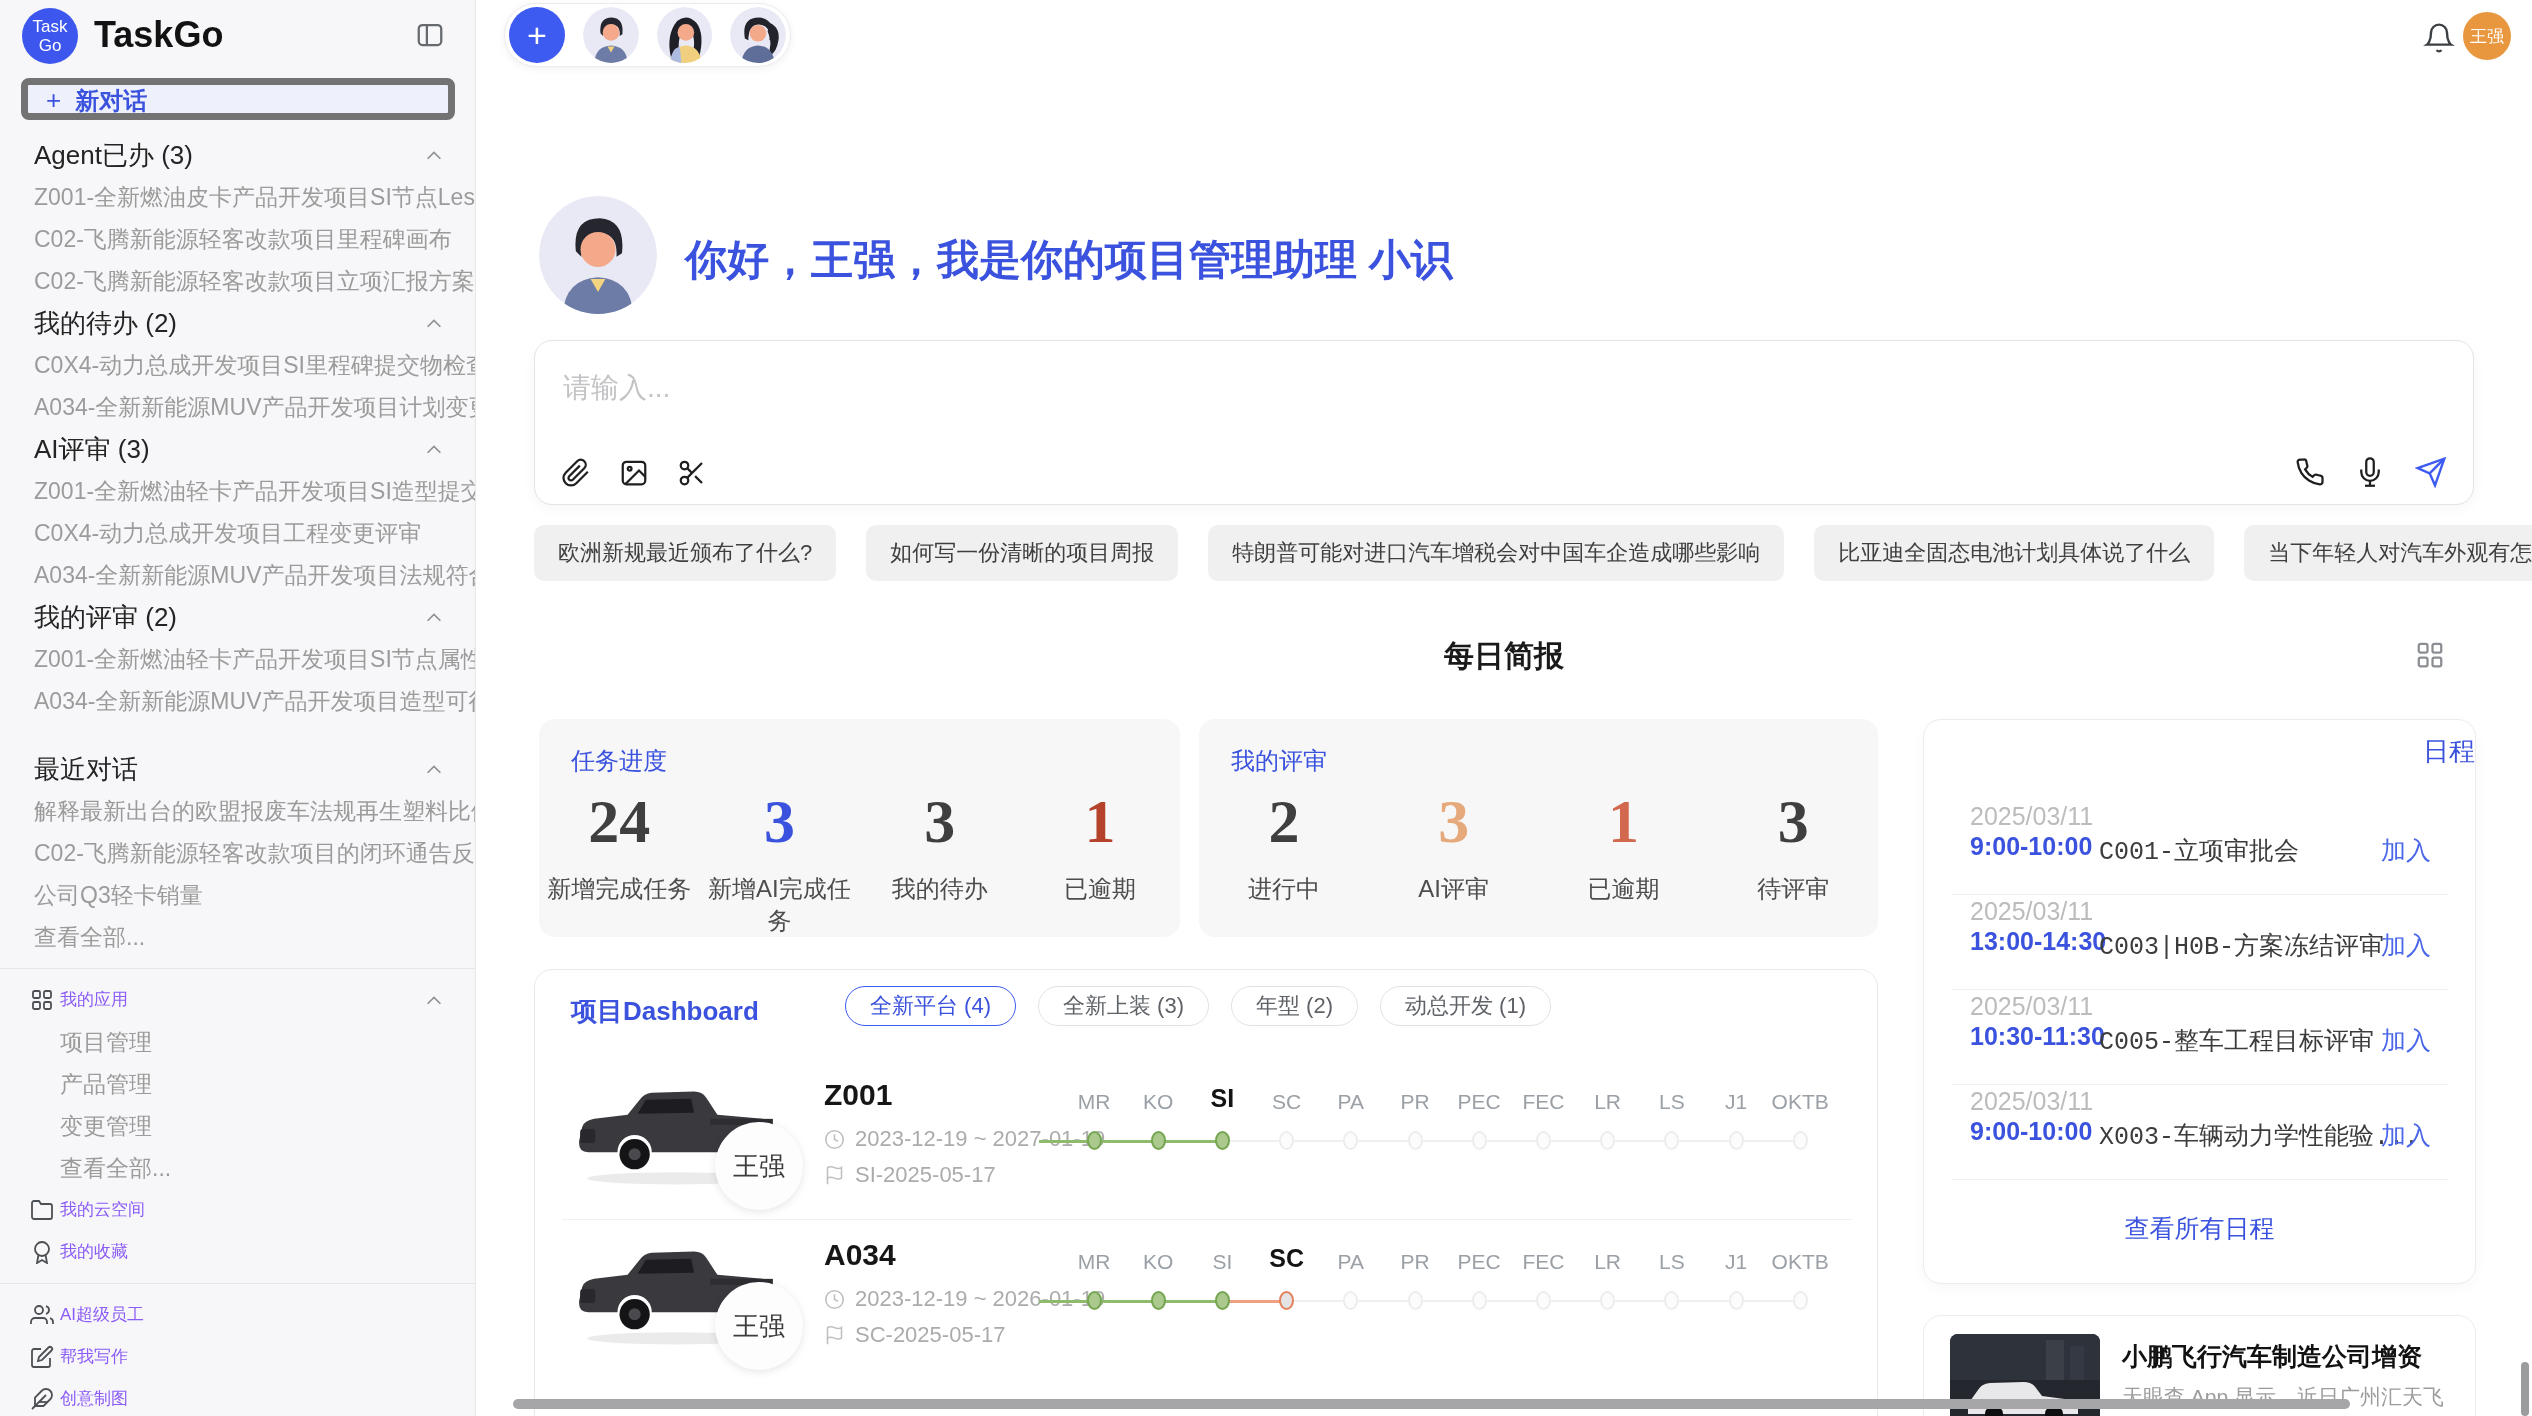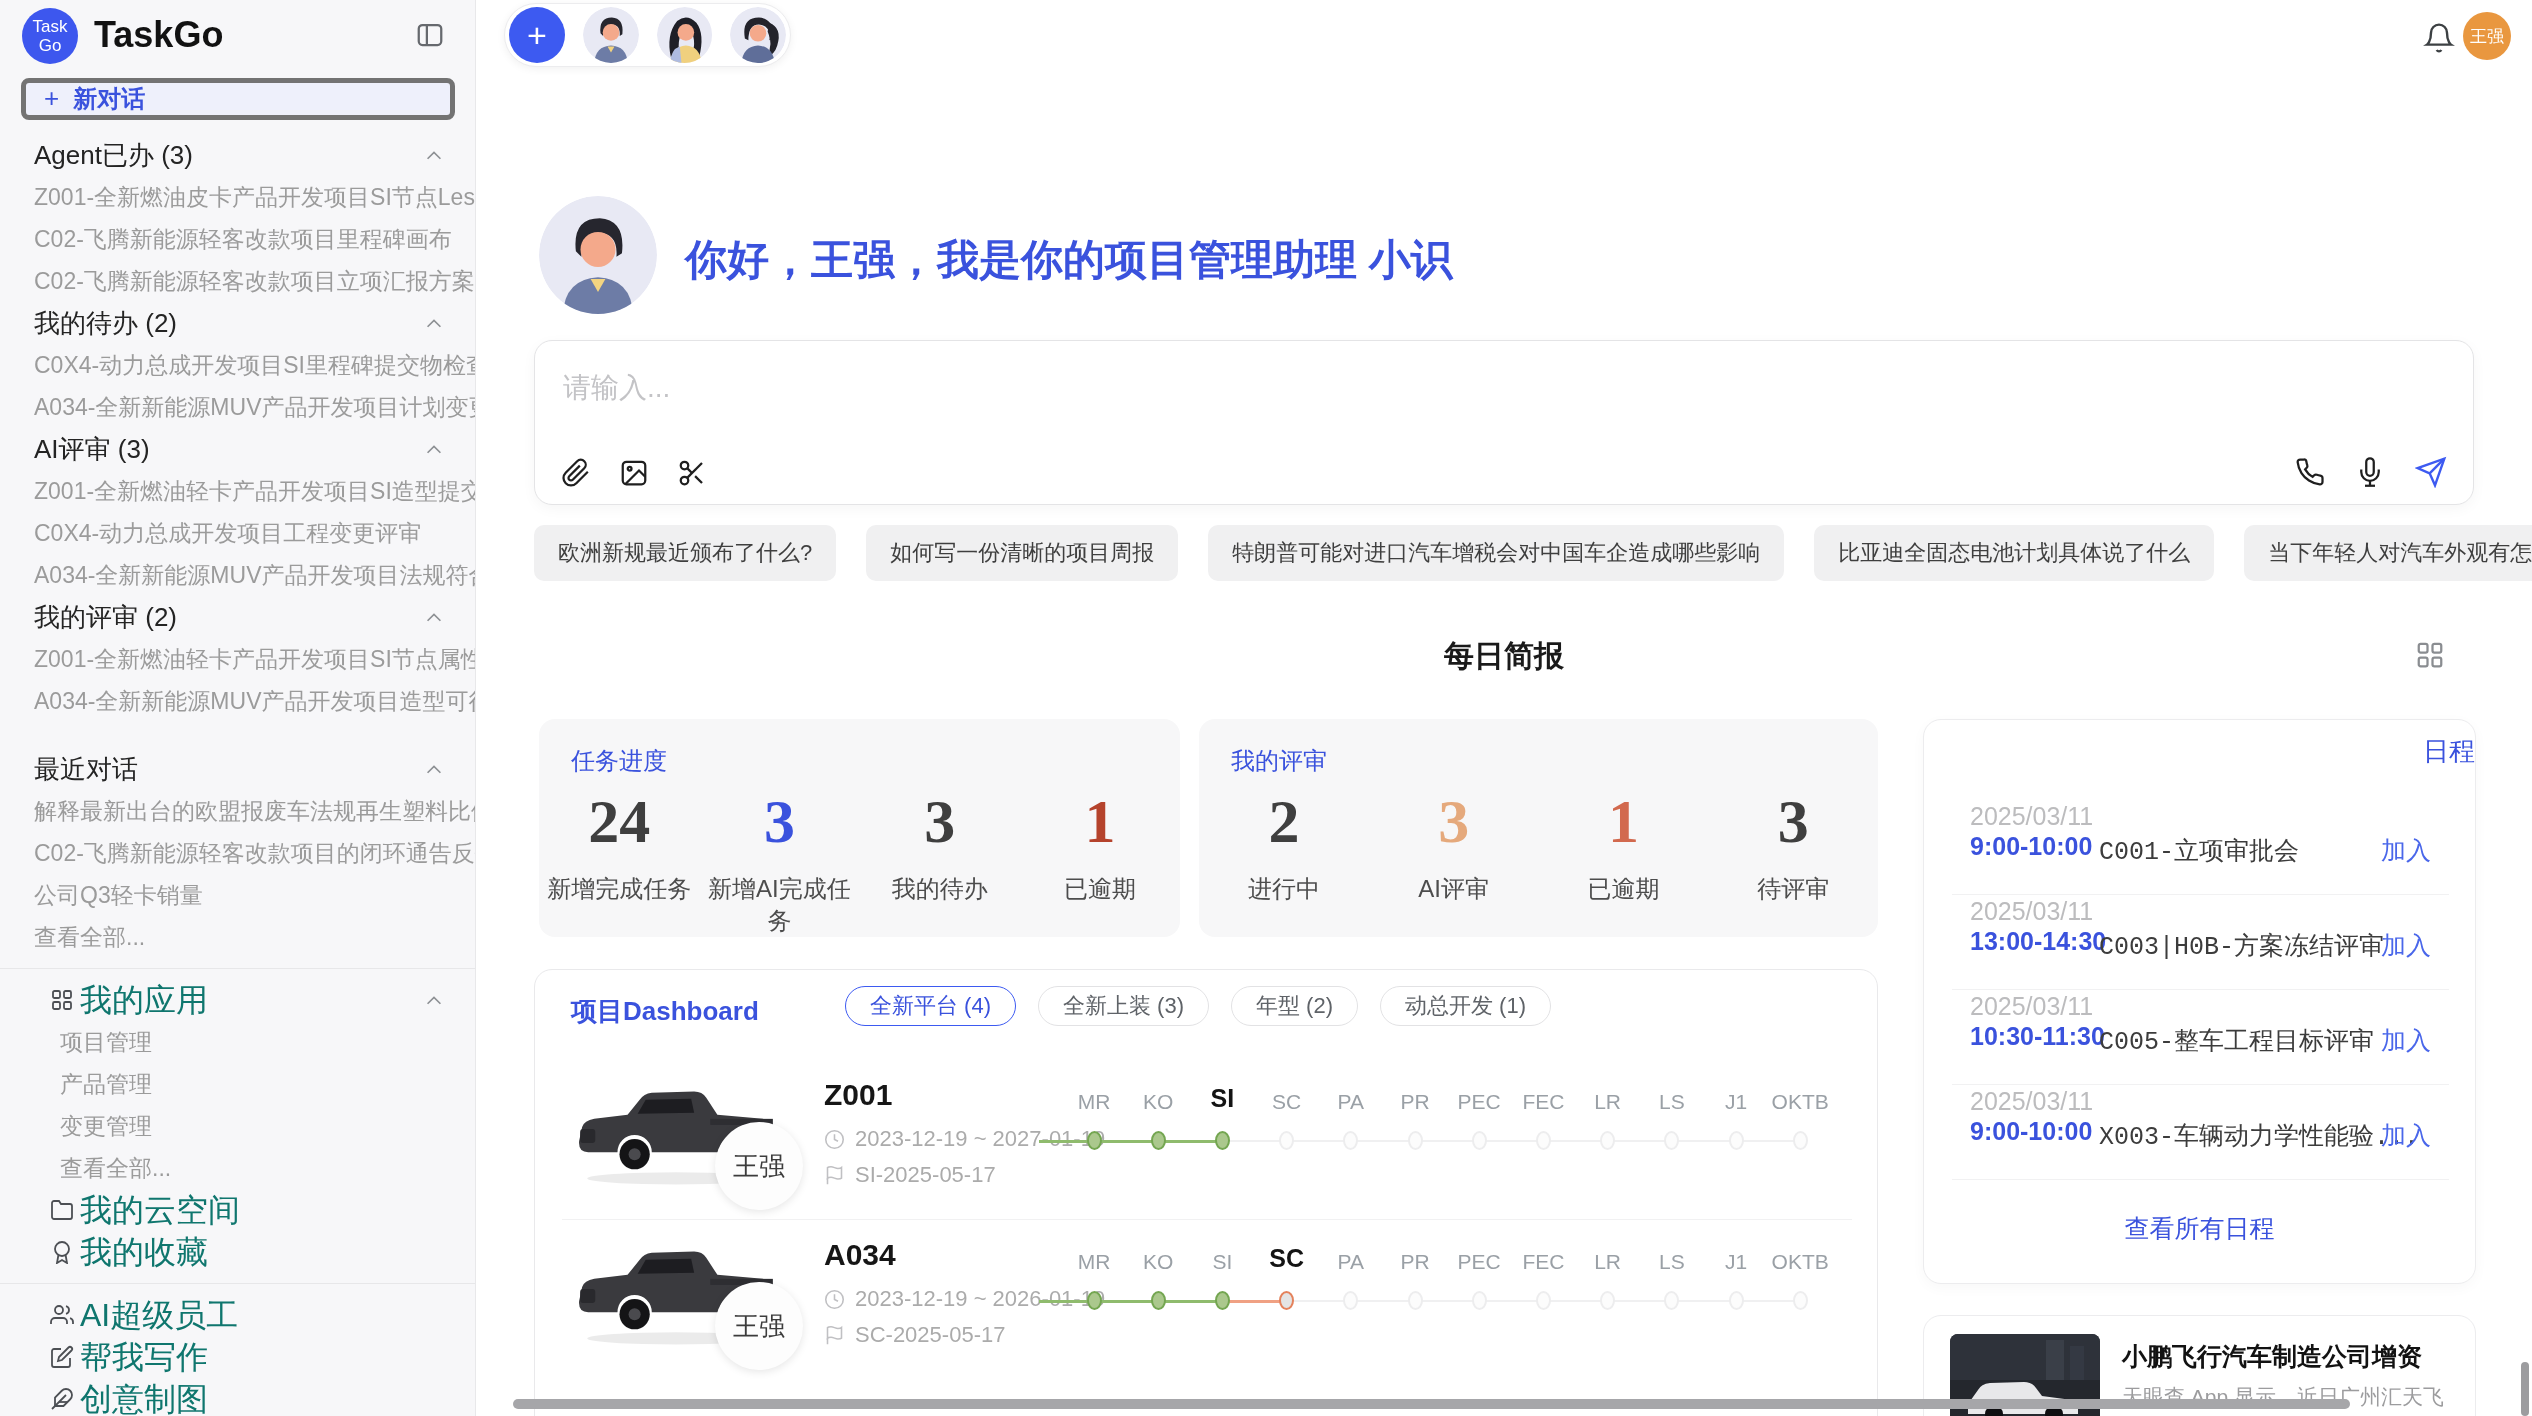--- a/index.html
+++ b/index.html
@@ -9,33 +9,33 @@
   
   .sidebar{position:absolute;left:0;top:0;width:476px;height:1416px;background:#f7f7f9;
            border-right:1px solid #e8e8ea;box-sizing:border-box;overflow:hidden;}
   .side-head{position:relative;height:72px;}
   .logo{position:absolute;left:22px;top:8px;width:56px;height:56px;border-radius:50%;
         background:#3d57ee;color:#fff;display:flex;flex-direction:column;align-items:center;
         justify-content:center;font-size:17px;line-height:19px;font-weight:500;}
   .app-title{position:absolute;left:94px;top:14px;font-size:36px;font-weight:700;color:#121212;}
   .side-toggle{position:absolute;right:30px;top:20px;color:#66696e;cursor:pointer;}
   .new-chat{position:relative;display:block;margin:6px 21px 14px 21px;height:42px;width:434px;
-            background:#eef0fb;border:5px solid #737373;border-radius:8px;text-align:left;
+            background:#eef0fb;border:7px solid #737373;border-radius:8px;text-align:left;
             font-size:24px;color:#3a52dd;font-weight:600;padding:0 0 0 18px;cursor:pointer;
             font-family:inherit;}
   .new-chat .plus{font-weight:400;margin-right:14px;font-size:26px;}
   .sec-head{position:relative;height:42px;line-height:42px;padding:0 34px;font-size:26px;
             color:#242424;font-weight:500;cursor:pointer;}
   .sec-head .chev{position:absolute;right:30px;top:11px;color:#8d9094;}
   .side-item{height:42px;line-height:42px;padding:0 28px 0 34px;font-size:23px;color:#9b9b9b;
              white-space:nowrap;overflow:hidden;cursor:pointer;}
   .side-gap{height:26px;}
   .side-div{height:1px;background:#e7e7e9;margin:10px 0;}
-  .side-row{position:relative;height:42px;line-height:42px;padding:0 34px 0 60px;font-size:32px;
-            color:#0f766e;cursor:pointer;margin-left:20px;}
+  .side-row{position:relative;height:42px;line-height:42px;padding:0 34px 0 60px;font-size:17px;
+            color:#8b5cf6;cursor:pointer;}
   .side-row .row-ic{position:absolute;left:30px;top:9px;color:#4c4f54;}
   .side-sub{height:42px;line-height:42px;padding:0 34px 0 60px;font-size:23px;color:#9b9b9b;cursor:pointer;}
   
   .main{position:absolute;left:477px;top:0;width:2055px;height:1416px;}
   .top-pill{position:absolute;left:27px;top:3px;width:287px;height:64px;background:#fff;
             border:1px solid #ececee;border-radius:34px;box-shadow:0 2px 8px rgba(0,0,0,.06);
             display:flex;align-items:center;padding:0 4px;box-sizing:border-box;gap:18px;}
   .pill-plus{width:56px;height:56px;border-radius:50%;background:#3d5af1;color:#fff;border:none;
              font-size:34px;line-height:54px;text-align:center;cursor:pointer;padding:0;font-family:inherit;}
   .pill-av{width:56px;height:56px;border-radius:50%;overflow:hidden;cursor:pointer;}

